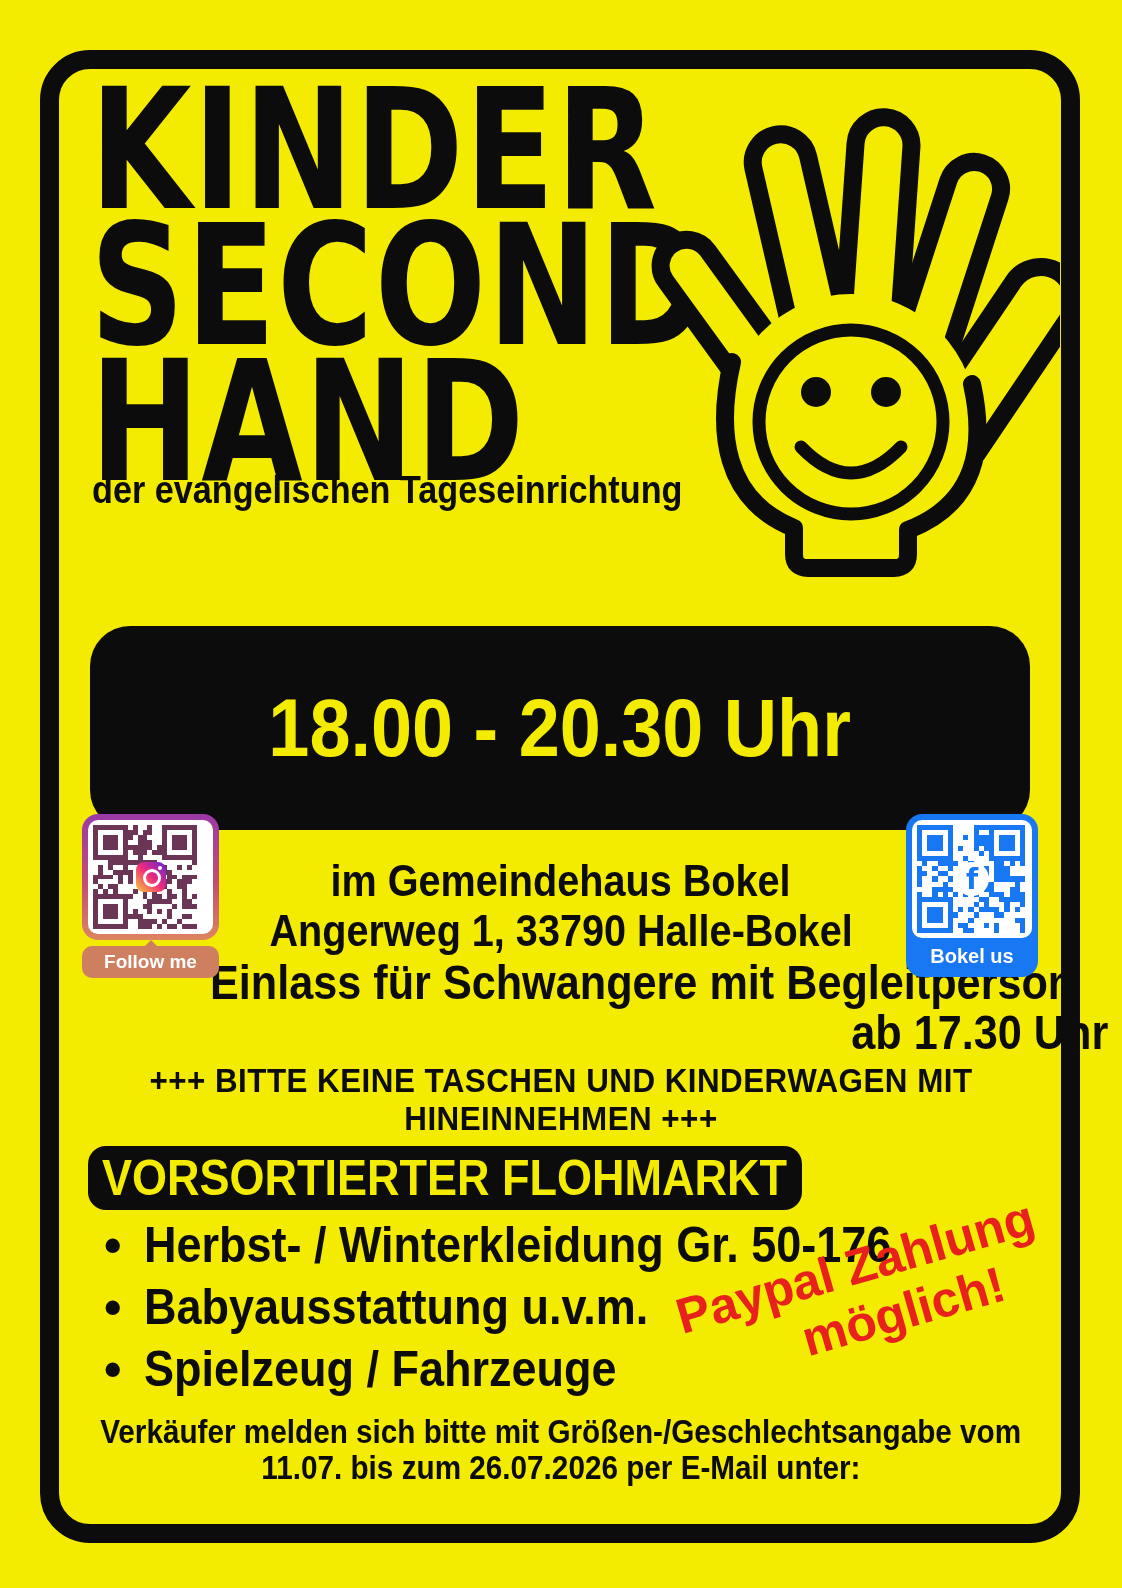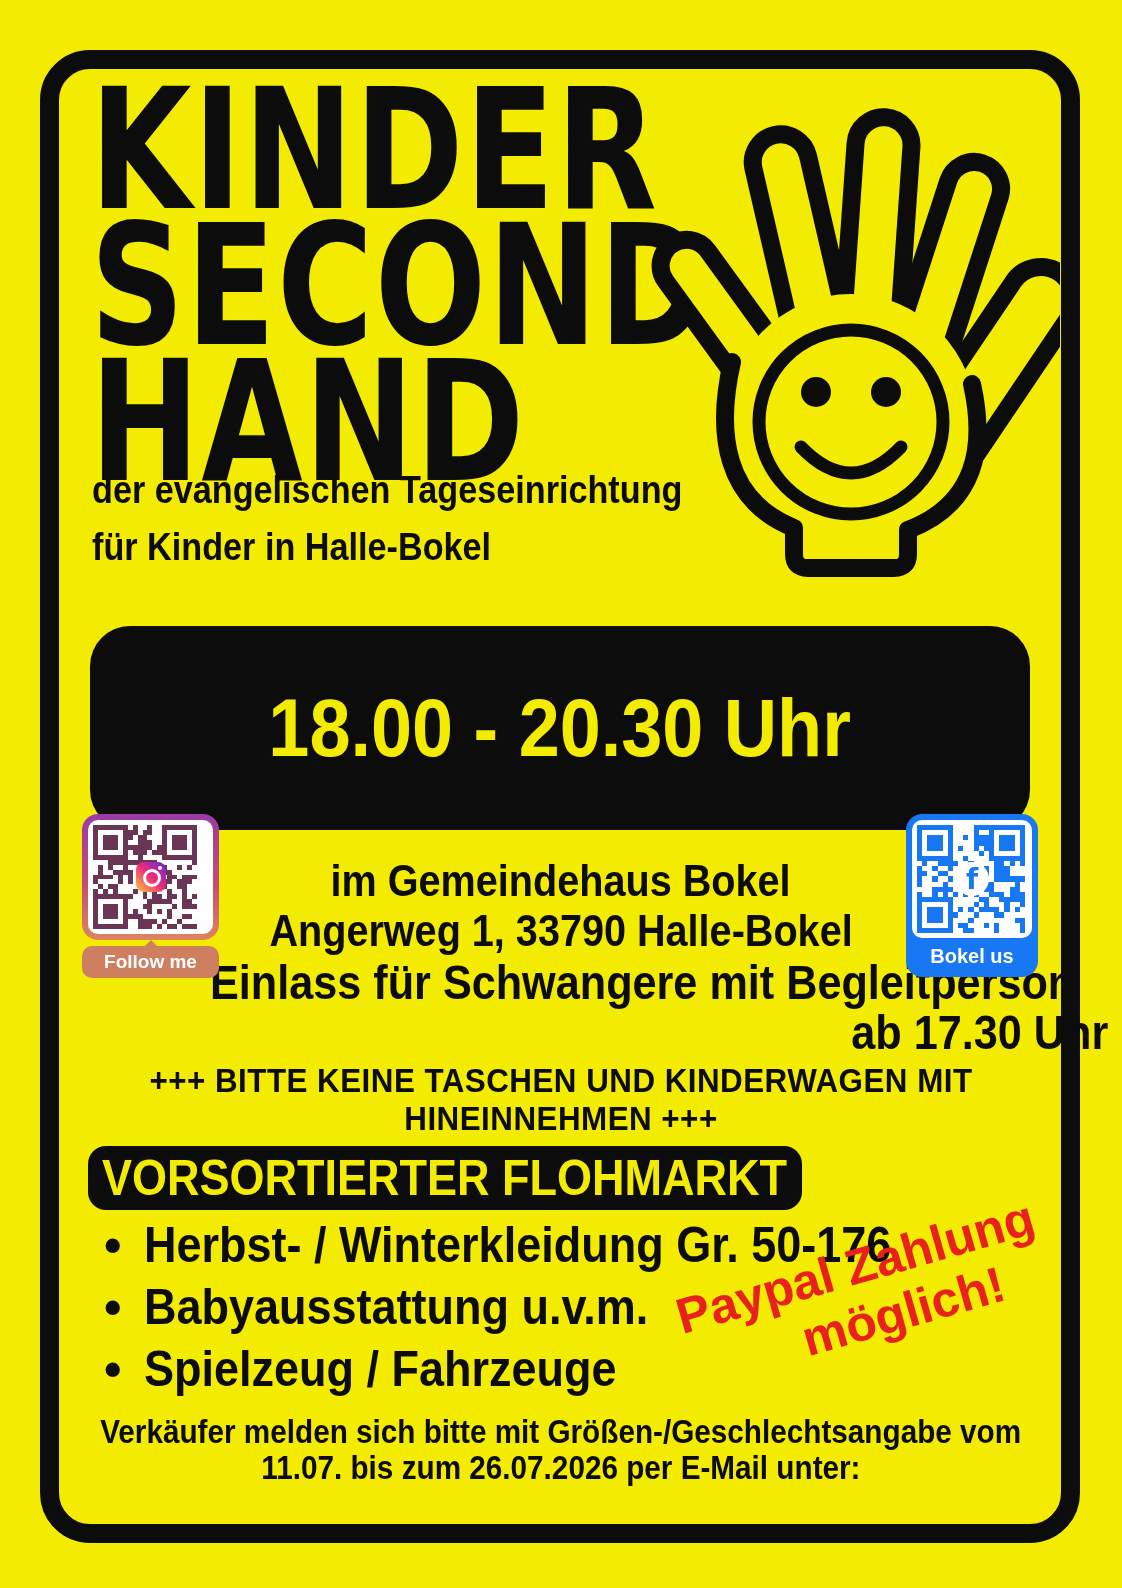--- a/index.html
+++ b/index.html
@@ -114,21 +114,20 @@
            C330,442 340,385 326,322" fill="none" stroke="#0C0C0C" stroke-width="18" stroke-linejoin="round" stroke-linecap="round"></path>
 
   <circle cx="205" cy="360" r="92" fill="#F3EB00" stroke="#0C0C0C" stroke-width="13"></circle>
   <circle cx="170" cy="330" r="15" fill="#0C0C0C"></circle>
   <circle cx="240" cy="330" r="15" fill="#0C0C0C"></circle>
   <path d="M155,385 Q205,437 255,385" fill="none" stroke="#0C0C0C" stroke-width="13" stroke-linecap="round"></path>
 </svg>
 
 <div class="abs subtitle">
   <div><span class="cond-l">der evangelischen Tageseinrichtung</span></div>
-  <div><span class="cond-l">für Kinder in Halle-Bokel</span></div>
 </div>
 
 <div class="abs date-banner">
   <div class="line"><span class="cond">18.00 - 20.30 Uhr</span></div>
 </div>
 
 <div class="abs qr-block qr-ig">
   <div class="qr-frame-ig">
     <div class="qr-inner">
       <div class="qr-modules">

